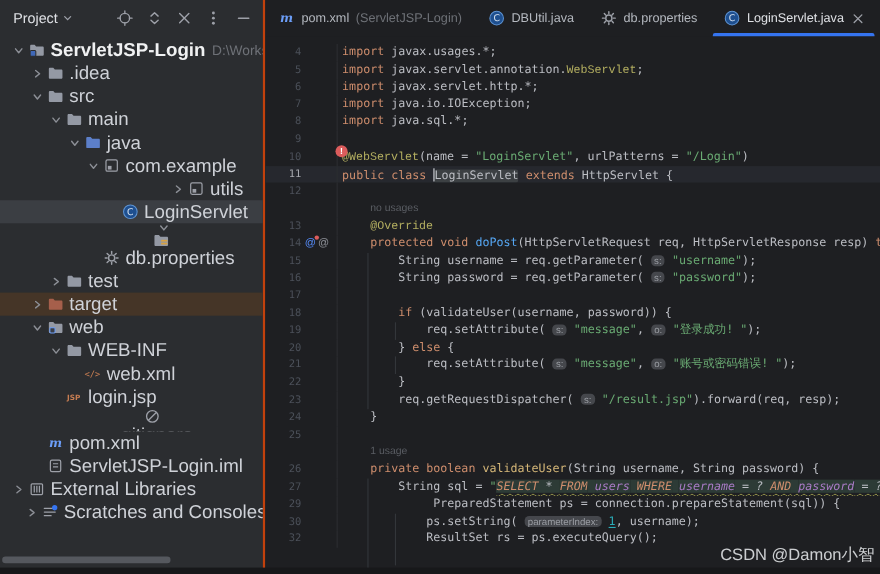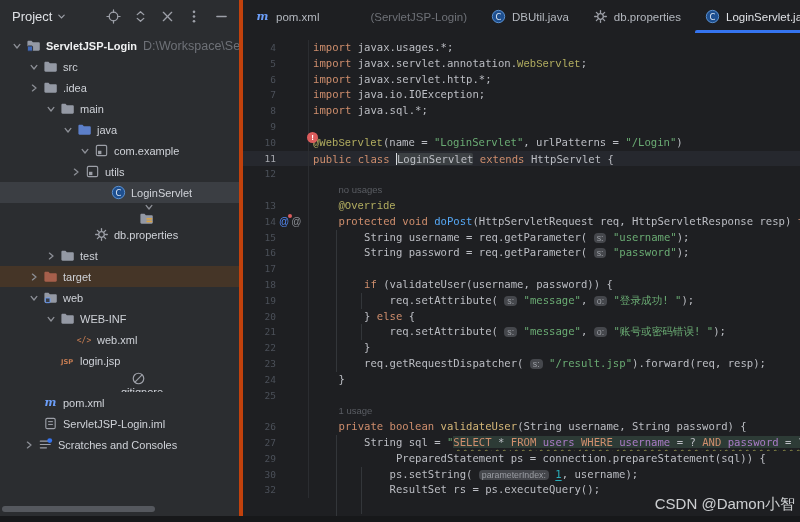--- a/index.html
+++ b/index.html
@@ -1,44 +1,44 @@
 <!DOCTYPE html>
 <html><head>
 <meta charset="utf-8">
 <style>
   html,body{margin:0;padding:0;background:#1E1F22;}
   body{width:800px;height:522px;overflow:hidden;font-family:"Liberation Sans",sans-serif;}
   .ide{position:relative;width:800px;height:522px;display:flex;background:#1E1F22;}
 
   
-  .panel{width:239px;min-width:239px;background:#2B2D30;border-right:4px solid #c2410c;
+  .panel{width:239px;min-width:239px;background:#2B2D30;border-right:2px solid #c2410c;
          display:flex;flex-direction:column;position:relative;overflow:hidden;}
   .panel-header{height:33px;display:flex;align-items:center;justify-content:space-between;
                 padding:0 10px 0 12px;flex:0 0 33px;}
   .panel-title{display:flex;align-items:center;gap:5px;color:#DFE1E5;font-size:13px;cursor:default;}
   .panel-actions{display:flex;gap:11px;align-items:center;}
   .pa-icon{display:flex;align-items:center;justify-content:center;width:16px;height:16px;}
   .tree{flex:1;overflow:hidden;font-size:13px;padding-top:2px;}
   .trow{height:21px;display:flex;align-items:center;color:#CFD2D8;white-space:nowrap;overflow:hidden;}
   .trow .chev{width:17px;min-width:17px;display:flex;justify-content:center;align-items:center;}
   .trow .chev.open svg{transform:rotate(90deg);}
   .trow .ticon{width:16px;min-width:16px;display:flex;align-items:center;justify-content:center;margin-right:5px;}
-  .trow .tlabel{font-size:11px;}
+  .trow .tlabel{font-size:17px;}
   .trow .tlabel.bold{color:#F0F1F2;font-weight:bold;}
   .trow .textra{color:#6E7177;margin-left:6px;font-size:12.5px;}
   .trow.sel{background:#3B3E43;}
   .trow.exc{background:#453527;}
   .hscroll{position:absolute;left:2px;bottom:10px;width:153px;height:6px;background:#55585E;border-radius:3px;}
 
   
   .editor{flex:1;display:flex;flex-direction:column;min-width:0;background:#1E1F22;}
   .tabbar{height:33px;min-height:33px;display:flex;align-items:stretch;background:#1E1F22;}
   .tab{display:flex;align-items:center;gap:6px;padding:0 12px;font-size:11.5px;color:#B4B8BF;
        position:relative;cursor:default;white-space:nowrap;}
-  .tab .suffix{color:#6E7177;margin-left:45px;}
+  .tab .suffix{color:#6E7177;}
   .tab.active{color:#DFE1E5;}
   .tab.active::after{content:"";position:absolute;left:2px;right:2px;bottom:0;height:3px;
                      background:#3574F0;border-radius:2px 2px 0 0;}
   .tabicon{display:flex;align-items:center;justify-content:center;width:15px;height:15px;}
   .tclose{display:flex;align-items:center;margin-left:2px;}
 
   .code-wrap{flex:1;position:relative;padding-top:7px;overflow:hidden;
              font-family:"DejaVu Sans Mono",monospace;font-size:10.6px;}
   .cl{display:flex;height:15.8px;line-height:15.8px;white-space:pre;}
   .cl.cur{background:#26282E;}
@@ -50,21 +50,21 @@
 
   .kw{color:#CF8E6D;} .str{color:#6AAB73;} .ann{color:#B3AE60;font-family:Liberation Mono, monospace;}
   .mblue{color:#56A8F5;} .myel{color:#D5B778;} .def{color:#BCBEC4;}
   .ital{font-style:italic;color:#BCBEC4;}
   .num{color:#2AACB8;text-decoration:underline;text-underline-offset:2px;}
   .idhl{background:#3C4043;border-radius:2px;color:#BCBEC4;}
   .hint{background:#45474C;color:#9A9DA3;border-radius:4px;padding:0 3px;
         font-size:8.8px;font-family:"Liberation Sans",sans-serif;}
   .inlay{color:#5A5D63;font-size:9.5px;font-family:"Liberation Sans",sans-serif;}
   .sq{background:#2D3B36;text-decoration:underline wavy #8A8A46;
-      text-decoration-thickness:1px;text-underline-offset:3px;}
+      text-decoration-thickness:1px;text-underline-offset:3px;font-style:italic;}
   .sqlk{color:#CF8E6D;} .sqli{color:#A97BC6;} .sqld{color:#BCBEC4;}
   .caret{display:inline-block;width:0;height:12px;border-left:1.5px solid #D6D9DE;
          transform:translateY(2px);}
   .errb{position:absolute;width:11px;height:11px;border-radius:50%;background:#DB5C5C;color:#FFF;
         font:bold 8px/11px "Liberation Sans",sans-serif;text-align:center;z-index:3;}
   .guide{position:absolute;width:1px;background:#33363A;z-index:1;}
   .ovr{color:#548AF7;font-size:10px;position:relative;font-family:"Liberation Sans",sans-serif;line-height:12px;}
   .ovr i{position:absolute;right:-3px;top:-2px;width:4px;height:4px;background:#DB5C5C;border-radius:50%;}
   .annm{color:#8C8F96;font-size:10px;font-family:"Liberation Sans",sans-serif;line-height:12px;}
 
@@ -139,44 +139,44 @@
           <span class="ticon">
             <svg width="15" height="15" viewBox="0 0 16 16">
               <path d="M1.5 4c0-.7.5-1.2 1.2-1.2h3.1l1.5 1.7h6.2c.7 0 1.2.5 1.2 1.2v6.6c0 .7-.5 1.2-1.2 1.2H2.7c-.7 0-1.2-.5-1.2-1.2z" fill="#9499A4"></path>
               <rect x="1.5" y="8.5" width="5.5" height="5.5" rx="1" fill="#3F68B8" stroke="#2B2D30" stroke-width="1"></rect>
             </svg>
           </span>
           <span class="tlabel bold">ServletJSP-Login</span>
           <span class="textra">D:\Workspace\ServletJSP</span>
         </div>
         <div class="trow" style="padding-left: 25px;">
+          <span class="chev">
+            <svg width="8" height="8" viewBox="0 0 8 8">
+              <path d="M2.4 1.1 L6 4 L2.4 6.9" stroke="#8C8F96" stroke-width="1.3" fill="none" stroke-linecap="round" stroke-linejoin="round"></path>
+            </svg>
+          </span>
+          <span class="ticon">
+            <svg width="15" height="15" viewBox="0 0 16 16">
+              <path d="M1.5 4c0-.7.5-1.2 1.2-1.2h3.1l1.5 1.7h6.2c.7 0 1.2.5 1.2 1.2v6.6c0 .7-.5 1.2-1.2 1.2H2.7c-.7 0-1.2-.5-1.2-1.2z" fill="#9499A4"></path>
+            </svg>
+          </span>
+          <span class="tlabel">.idea</span>
+        </div>
+        <div class="trow" style="padding-left: 25px;">
           <span class="chev open">
             <svg width="8" height="8" viewBox="0 0 8 8">
               <path d="M2.4 1.1 L6 4 L2.4 6.9" stroke="#8C8F96" stroke-width="1.3" fill="none" stroke-linecap="round" stroke-linejoin="round"></path>
             </svg>
           </span>
           <span class="ticon">
             <svg width="15" height="15" viewBox="0 0 16 16">
               <path d="M1.5 4c0-.7.5-1.2 1.2-1.2h3.1l1.5 1.7h6.2c.7 0 1.2.5 1.2 1.2v6.6c0 .7-.5 1.2-1.2 1.2H2.7c-.7 0-1.2-.5-1.2-1.2z" fill="#9499A4"></path>
             </svg>
           </span>
           <span class="tlabel">src</span>
-        </div>
-        <div class="trow" style="padding-left: 25px;">
-          <span class="chev">
-            <svg width="8" height="8" viewBox="0 0 8 8">
-              <path d="M2.4 1.1 L6 4 L2.4 6.9" stroke="#8C8F96" stroke-width="1.3" fill="none" stroke-linecap="round" stroke-linejoin="round"></path>
-            </svg>
-          </span>
-          <span class="ticon">
-            <svg width="15" height="15" viewBox="0 0 16 16">
-              <path d="M1.5 4c0-.7.5-1.2 1.2-1.2h3.1l1.5 1.7h6.2c.7 0 1.2.5 1.2 1.2v6.6c0 .7-.5 1.2-1.2 1.2H2.7c-.7 0-1.2-.5-1.2-1.2z" fill="#9499A4"></path>
-            </svg>
-          </span>
-          <span class="tlabel">.idea</span>
         </div>
         <div class="trow" style="padding-left: 42px;">
           <span class="chev open">
             <svg width="8" height="8" viewBox="0 0 8 8">
               <path d="M2.4 1.1 L6 4 L2.4 6.9" stroke="#8C8F96" stroke-width="1.3" fill="none" stroke-linecap="round" stroke-linejoin="round"></path>
             </svg>
           </span>
           <span class="ticon">
             <svg width="15" height="15" viewBox="0 0 16 16">
               <path d="M1.5 4c0-.7.5-1.2 1.2-1.2h3.1l1.5 1.7h6.2c.7 0 1.2.5 1.2 1.2v6.6c0 .7-.5 1.2-1.2 1.2H2.7c-.7 0-1.2-.5-1.2-1.2z" fill="#9499A4"></path>
@@ -204,21 +204,21 @@
             </svg>
           </span>
           <span class="ticon">
             <svg width="15" height="15" viewBox="0 0 16 16">
               <rect x="2.5" y="2.5" width="11" height="11" rx="1.5" fill="none" stroke="#9DA0A8" stroke-width="1.2"></rect>
               <rect x="4.3" y="8.3" width="3.6" height="3.6" fill="#9DA0A8"></rect>
             </svg>
           </span>
           <span class="tlabel">com.example</span>
         </div>
-        <div class="trow" style="padding-left: 67px;">
+        <div class="trow" style="padding-left: 119px; margin-left: 34px;">
           <span class="chev">
             <svg width="8" height="8" viewBox="0 0 8 8">
               <path d="M2.4 1.1 L6 4 L2.4 6.9" stroke="#8C8F96" stroke-width="1.3" fill="none" stroke-linecap="round" stroke-linejoin="round"></path>
             </svg>
           </span>
           <span class="ticon">
             <svg width="15" height="15" viewBox="0 0 16 16">
               <rect x="2.5" y="2.5" width="11" height="11" rx="1.5" fill="none" stroke="#9DA0A8" stroke-width="1.2"></rect>
               <rect x="4.3" y="8.3" width="3.6" height="3.6" fill="#9DA0A8"></rect>
             </svg>
@@ -355,20 +355,36 @@
         </div>
         <div class="trow" style="padding-left: 42px;">
           <span class="ticon">
             <svg width="15" height="15" viewBox="0 0 16 16">
               <rect x="3" y="2.5" width="10" height="11" rx="1.5" fill="none" stroke="#9DA0A8" stroke-width="1.2"></rect>
               <line x1="5.5" y1="6" x2="10.5" y2="6" stroke="#9DA0A8" stroke-width="1.1"></line>
               <line x1="5.5" y1="9" x2="10.5" y2="9" stroke="#9DA0A8" stroke-width="1.1"></line>
             </svg>
           </span>
           <span class="tlabel">ServletJSP-Login.iml</span>
+        </div>
+        <div class="trow" style="padding-left: 8px;">
+          <span class="chev">
+            <svg width="8" height="8" viewBox="0 0 8 8">
+              <path d="M2.4 1.1 L6 4 L2.4 6.9" stroke="#8C8F96" stroke-width="1.3" fill="none" stroke-linecap="round" stroke-linejoin="round"></path>
+            </svg>
+          </span>
+          <span class="ticon">
+            <svg width="15" height="15" viewBox="0 0 16 16">
+              <rect x="2.5" y="3" width="11" height="10.5" rx="1" fill="none" stroke="#9DA0A8" stroke-width="1.2"></rect>
+              <line x1="5.5" y1="5" x2="5.5" y2="11.5" stroke="#9DA0A8" stroke-width="1.2"></line>
+              <line x1="8" y1="5" x2="8" y2="11.5" stroke="#9DA0A8" stroke-width="1.2"></line>
+              <line x1="10.5" y1="5" x2="10.5" y2="11.5" stroke="#9DA0A8" stroke-width="1.2"></line>
+            </svg>
+          </span>
+          <span class="tlabel">External Libraries</span>
         </div>
         <div class="trow" style="padding-left: 8px; margin-left: 12px;">
           <span class="chev">
             <svg width="8" height="8" viewBox="0 0 8 8">
               <path d="M2.4 1.1 L6 4 L2.4 6.9" stroke="#8C8F96" stroke-width="1.3" fill="none" stroke-linecap="round" stroke-linejoin="round"></path>
             </svg>
           </span>
           <span class="ticon">
             <svg width="15" height="15" viewBox="0 0 16 16">
               <g stroke="#9DA0A8" stroke-width="1.3" stroke-linecap="round">

